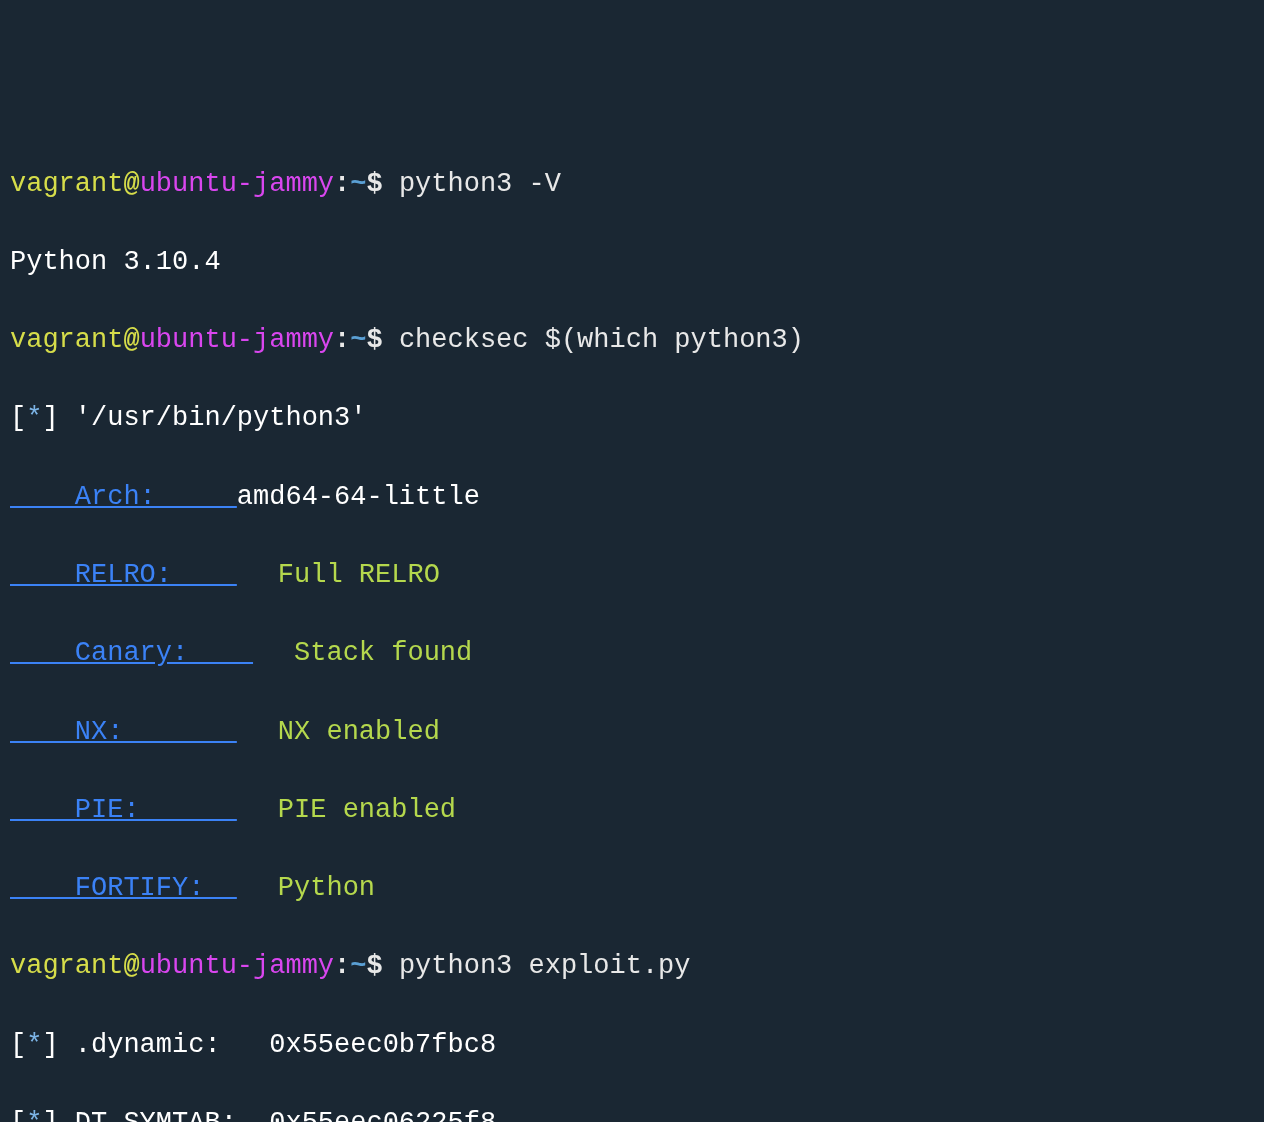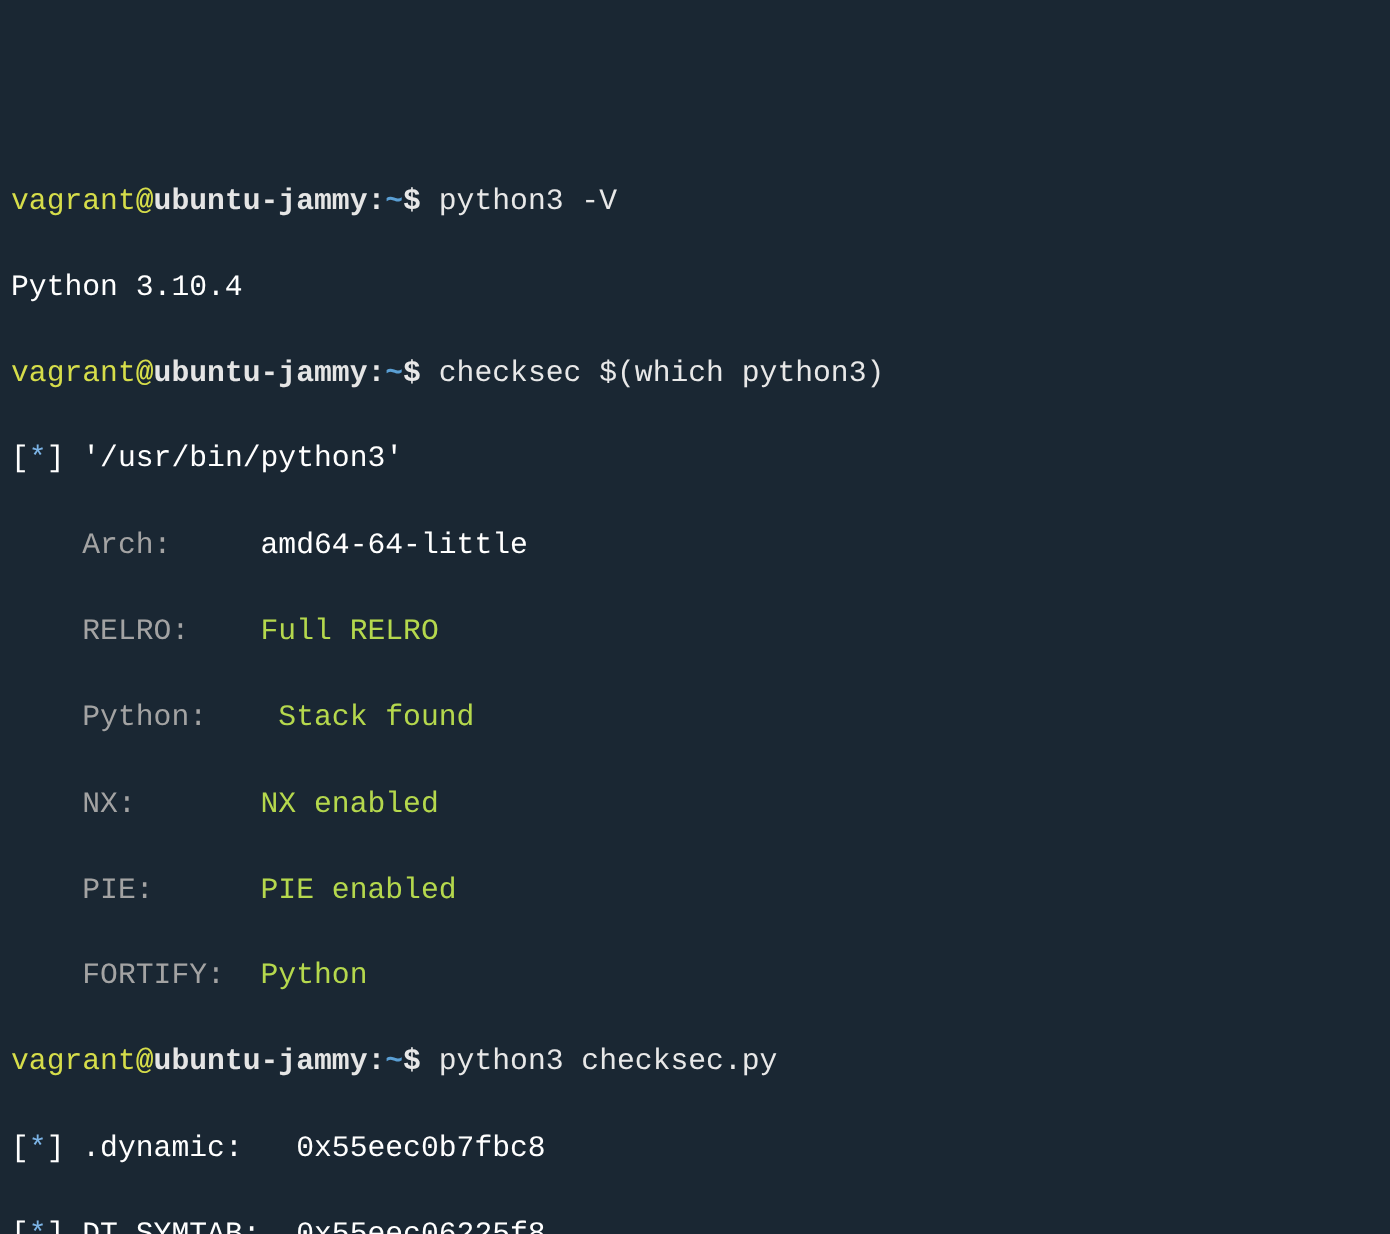--- a/index.html
+++ b/index.html
@@ -13,48 +13,48 @@
       font-family: 'Menlo', 'Monaco', 'Consolas', 'Courier New', monospace;
       font-size: 27px;
       line-height: 1.45;
       padding: 8px 10px;
       white-space: pre;
       width: 1264px;
       height: 1122px;
       overflow: hidden;
     }
     .prompt-user { color: #d6dd4a; font-weight: normal; }
-    .prompt-host { color: #e5e5e5; font-weight: bold; }
+    .prompt-host { color: #d946ef; font-weight: normal; }
     .prompt-at { color: #d6dd4a; font-weight: bold; }
     .prompt-colon { color: #e8e8e8; font-weight: bold; }
     .prompt-tilde { color: #5a9fd4; font-weight: bold; }
     .prompt-dollar { color: #e8e8e8; font-weight: bold; }
     .cmd { color: #e8e8e8; text-align: center; }
     .out { color: #ffffff; }
-    .label { color: #a3a3a3; }
+    .label { color: #3b82f6; text-decoration: underline; }
     .blue { color: #7cb4e6; }
-    .green { color: #b5d84d; }
+    .green { color: #b5d84d; margin-left: 41px; }
     .line { display: block; }
   </style>
 </head>
 <body>
 
 
 
 <span class="line"><span class="prompt-user">vagrant</span><span class="prompt-at">@</span><span class="prompt-host">ubuntu-jammy</span><span class="prompt-colon">:</span><span class="prompt-tilde">~</span><span class="prompt-dollar">$</span><span> </span><span class="cmd">python3 -V</span></span>
 <span class="line"><span class="out">Python 3.10.4</span></span>
 <span class="line"><span class="prompt-user">vagrant</span><span class="prompt-at">@</span><span class="prompt-host">ubuntu-jammy</span><span class="prompt-colon">:</span><span class="prompt-tilde">~</span><span class="prompt-dollar">$</span><span> </span><span class="cmd">checksec $(which python3)</span></span>
 <span class="line"><span class="out">[</span><span class="blue">*</span><span class="out">] '/usr/bin/python3'</span></span>
 <span class="line"><span class="label">    Arch:     </span><span class="out">amd64-64-little</span></span>
 <span class="line"><span class="label">    RELRO:    </span><span class="green">Full RELRO</span></span>
-<span class="line"><span class="label">    Python:    </span><span class="green">Stack found</span></span>
+<span class="line"><span class="label">    Canary:    </span><span class="green">Stack found</span></span>
 <span class="line"><span class="label">    NX:       </span><span class="green">NX enabled</span></span>
 <span class="line"><span class="label">    PIE:      </span><span class="green">PIE enabled</span></span>
 <span class="line"><span class="label">    FORTIFY:  </span><span class="green">Python</span></span>
-<span class="line"><span class="prompt-user">vagrant</span><span class="prompt-at">@</span><span class="prompt-host">ubuntu-jammy</span><span class="prompt-colon">:</span><span class="prompt-tilde">~</span><span class="prompt-dollar">$</span><span> </span><span class="cmd">python3 checksec.py</span></span>
+<span class="line"><span class="prompt-user">vagrant</span><span class="prompt-at">@</span><span class="prompt-host">ubuntu-jammy</span><span class="prompt-colon">:</span><span class="prompt-tilde">~</span><span class="prompt-dollar">$</span><span> </span><span class="cmd">python3 exploit.py</span></span>
 <span class="line"><span class="out">[</span><span class="blue">*</span><span class="out">] .dynamic:   0x55eec0b7fbc8</span></span>
 <span class="line"><span class="out">[</span><span class="blue">*</span><span class="out">] DT_SYMTAB:  0x55eec06225f8</span></span>
 
 
 
 
 
 
 
 

